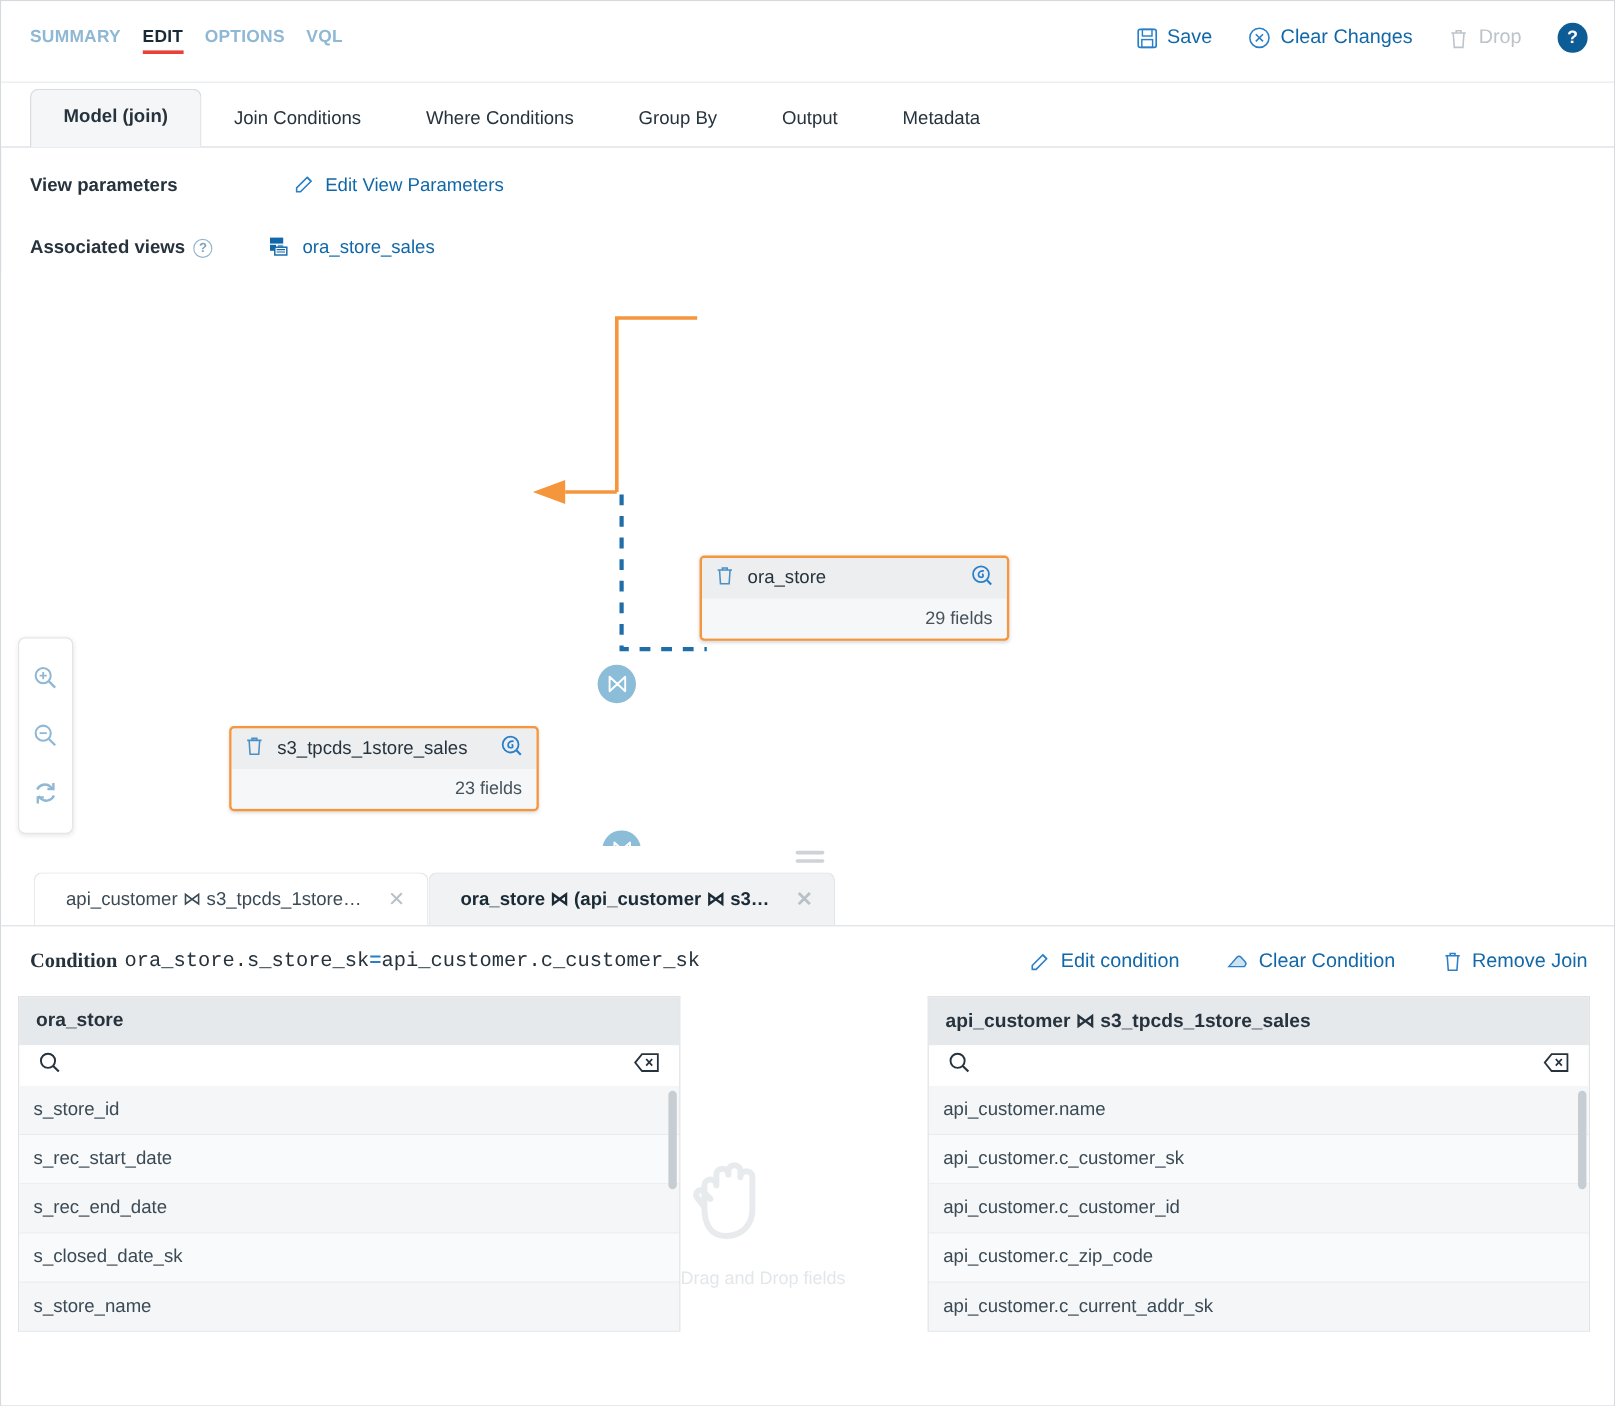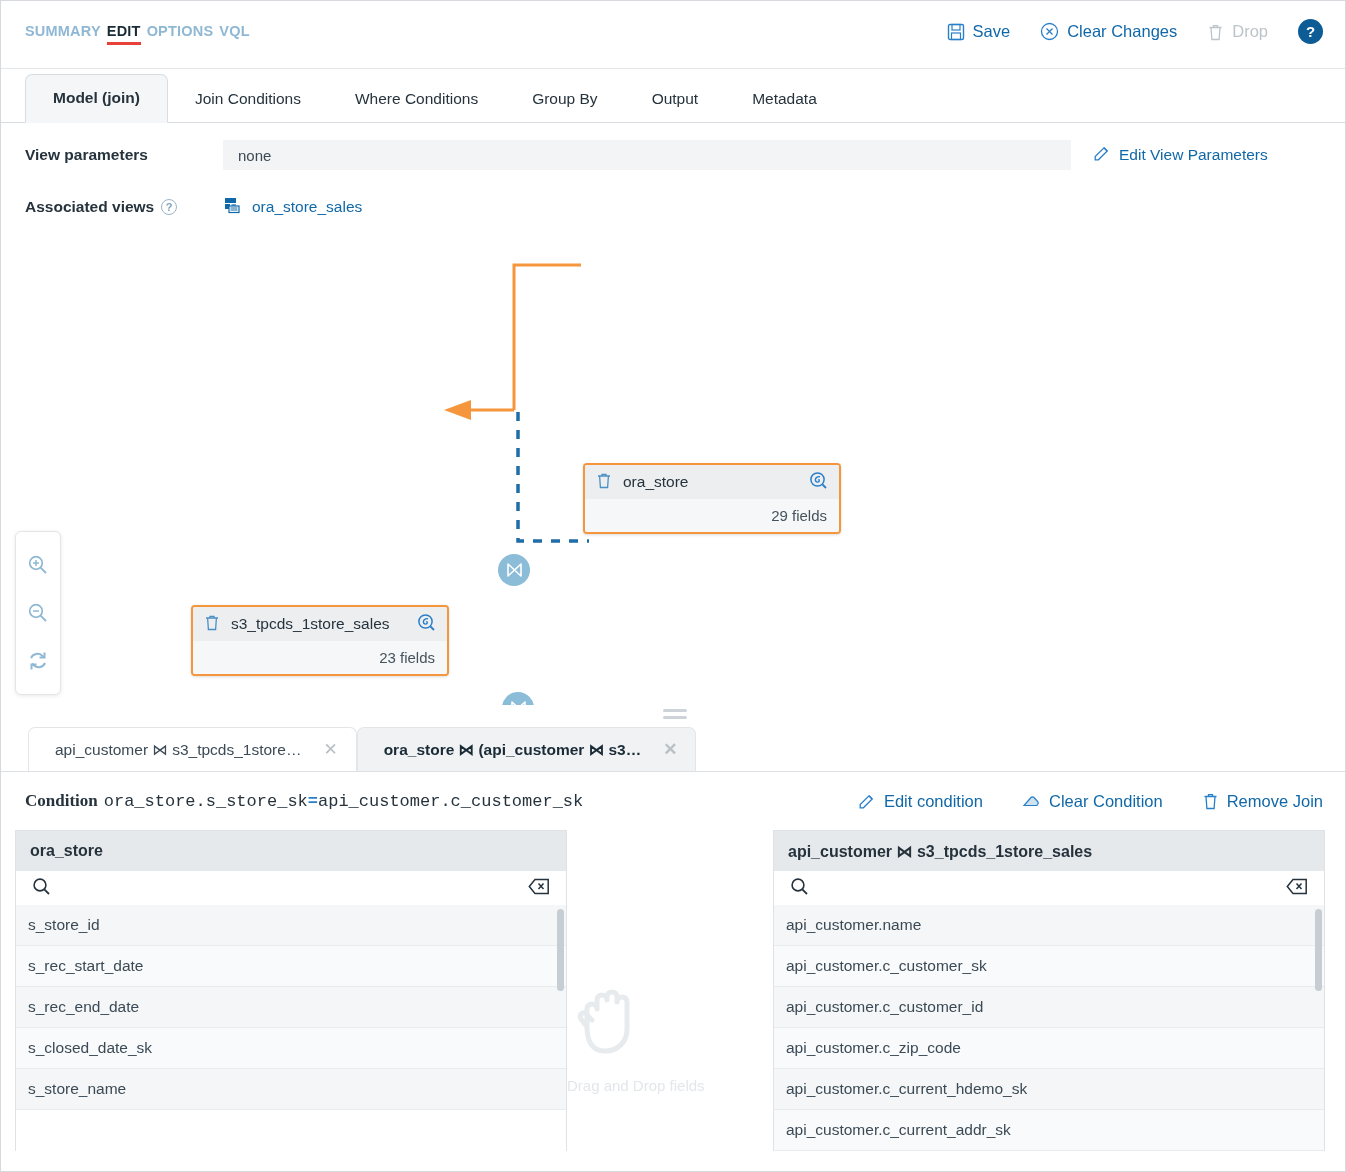--- a/index.html
+++ b/index.html
@@ -22,21 +22,21 @@
     position: relative;
     height: 68px;
     border-bottom: 1px solid #e4e7ea;
     background: #fff;
   }
   .nav-left {
     position: absolute;
     left: 24px; top: 22px;
     display: flex;
     align-items: baseline;
-    gap: 6px;
+    gap: 18px;
   }
   .nav-item {
     font-size: 14.5px;
     letter-spacing: .2px;
     color: #8fb8d4;
     font-weight: 600;
     cursor: pointer;
     white-space: nowrap;
   }
   .nav-item.active {
@@ -456,21 +456,20 @@
     <div class="tab">Join Conditions</div>
     <div class="tab">Where Conditions</div>
     <div class="tab">Group By</div>
     <div class="tab">Output</div>
     <div class="tab">Metadata</div>
   </div>
 
   <div class="params">
     <div class="row-params">
       <div class="lbl">View parameters</div>
-      <div class="param-value">none</div>
       <div class="edit-params">
         <span>
           <svg width="18" height="18" viewBox="0 0 18 18">
               <path d="M2.2 12.6V15.8h3.2L14.2 7 11 3.8z" fill="none" stroke="#2a7fc9" stroke-width="1.3"></path>
               <path d="M11 3.8 14.2 7" stroke="#2a7fc9" stroke-width="1.3"></path>
             </svg>
         </span>
         <span>Edit View Parameters</span>
       </div>
     </div>
@@ -685,21 +684,20 @@
                 <path d="M7 1.5h13.2v14H7L1.3 8.5z" fill="none" stroke="#26333d" stroke-width="1.5"></path>
                 <path d="M10.5 5.5 15.5 11M15.5 5.5 10.5 11" stroke="#26333d" stroke-width="1.5"></path>
               </svg>
           </span>
         </div>
         <div class="fieldlist">
           <div class="fielditem">api_customer.name</div>
           <div class="fielditem">api_customer.c_customer_sk</div>
           <div class="fielditem">api_customer.c_customer_id</div>
           <div class="fielditem">api_customer.c_zip_code</div>
-          <div class="fielditem">api_customer.c_current_hdemo_sk</div>
           <div class="fielditem">api_customer.c_current_addr_sk</div>
           <div class="sbar"></div>
         </div>
       </div>
 
     </div>
   </div>
 </div>
 
 </body></html>

